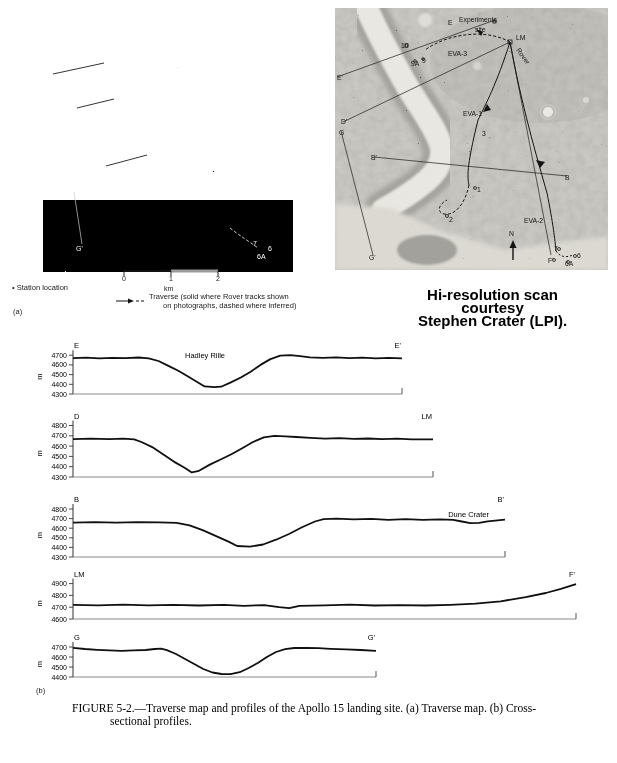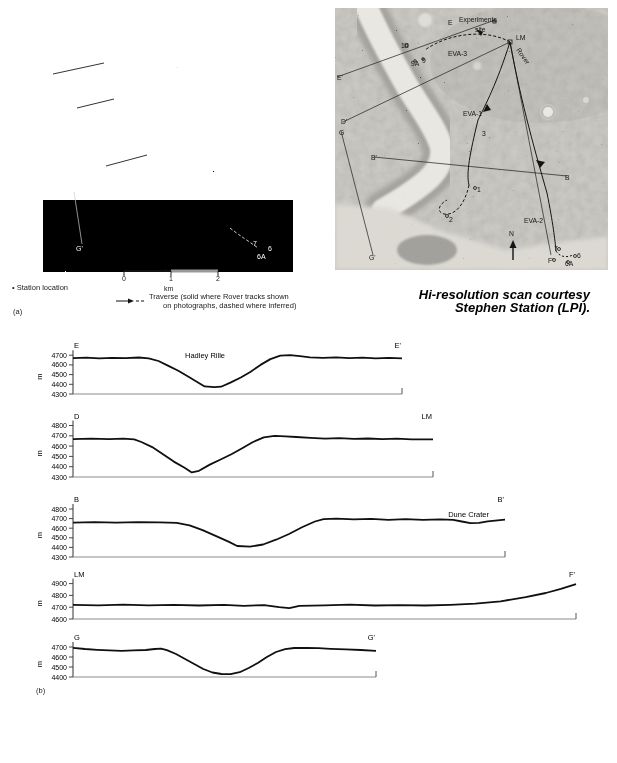--- a/index.html
+++ b/index.html
@@ -2,21 +2,21 @@
 <html><head>
 <meta charset="utf-8">
 <style>
   html,body{margin:0;padding:0;background:#ffffff;}
   #page{position:relative;width:617px;height:763px;background:#ffffff;overflow:hidden;
         font-family:"Liberation Sans",sans-serif;color:#111;}
   .abs{position:absolute;}
   .maplabel{font-size:7px;}
   .legend-text{font-size:7.5px;line-height:9px;color:#1a1a1a;}
   .scale-num{font-size:7px;color:#1a1a1a;}
-  #hires-caption{font-weight:bold;font-size:13px;line-height:13px;text-align:right;color:#000;font-style:italic;}
+  #hires-caption{font-weight:bold;font-size:15px;line-height:13px;text-align:center;color:#000;}
   #fig-caption{font-family:"Liberation Serif",serif;font-size:11.5px;line-height:13px;color:#000;}
   #fig-caption .l2{display:block;margin-left:38px;}
   svg text{font-family:"Liberation Sans",sans-serif;}
 </style>
 </head>
 <body>
 
 <div id="page">
 
   <svg class="abs" style="left:0;top:0" width="310" height="276" viewBox="0 0 310 276">
@@ -176,21 +176,21 @@
         <text x="219" y="243" font-size="6.8">7</text>
         <text x="213" y="255" font-size="6.8">F'</text>
         <text x="242" y="250" font-size="6.8">6</text>
         <text x="230" y="258" font-size="6.8">6A</text>
         <text x="34" y="252" font-size="6.8">G'</text>
       </g>
   </svg>
 
   <div id="hires-caption" class="abs" style="left:395px;top:288px;width:195px">
     <span>Hi-resolution scan courtesy</span><br>
-    <span>Stephen Station (LPI).</span>
+    <span>Stephen Crater (LPI).</span>
   </div>
 
   <svg id="profiles" class="abs" style="left:0;top:330px" width="617" height="370" viewBox="0 330 617 370">
       <g>
         <line x1="73" y1="394" x2="73" y2="350.2" stroke="#333" stroke-width="1"></line>
         <line x1="69" y1="355.2" x2="73" y2="355.2" stroke="#333" stroke-width="0.9"></line>
         <text x="67" y="357.7" text-anchor="end" font-size="7">4700</text>
         <line x1="69" y1="364.9" x2="73" y2="364.9" stroke="#333" stroke-width="0.9"></line>
         <text x="67" y="367.4" text-anchor="end" font-size="7">4600</text>
         <line x1="69" y1="374.6" x2="73" y2="374.6" stroke="#333" stroke-width="0.9"></line>
@@ -281,14 +281,18 @@
         <line x1="376" y1="677" x2="376" y2="671" stroke="#555" stroke-width="1"></line>
         <polyline points="73.0,647.8 85.1,649.0 97.2,649.8 109.4,650.4 121.5,650.8 133.6,650.4 145.7,650.0 154.8,649.0 160.9,648.6 166.9,650.2 176.0,654.0 185.1,659.0 194.2,664.0 203.3,669.0 212.4,672.5 221.5,674.0 230.6,674.2 239.7,672.2 248.7,668.0 257.8,663.0 266.9,657.0 276.0,652.0 285.1,649.2 294.2,648.0 306.3,647.8 318.4,648.2 330.6,648.8 345.7,649.4 360.8,650.0 376.0,650.8" fill="none" stroke="#101010" stroke-width="1.8" stroke-linejoin="round"></polyline>
         <text x="74" y="640" font-size="7.5">G</text>
         <text x="375" y="640" text-anchor="end" font-size="7.5">G'</text>
         <text x="42" y="664" text-anchor="middle" font-size="7.5" transform="rotate(-90 42 664)">m</text>
       </g>
     </svg>
 
   <span class="abs legend-text" style="left:36px;top:686px">(b)</span>
 
+  <div id="fig-caption" class="abs" style="left:72px;top:702px;width:490px">
+    <span>FIGURE 5-2.—Traverse map and profiles of the Apollo 15 landing site. (a) Traverse map. (b) Cross-</span>
+    <span class="l2">sectional profiles.</span>
+  </div>
 
 </div>
 
 </body></html>

